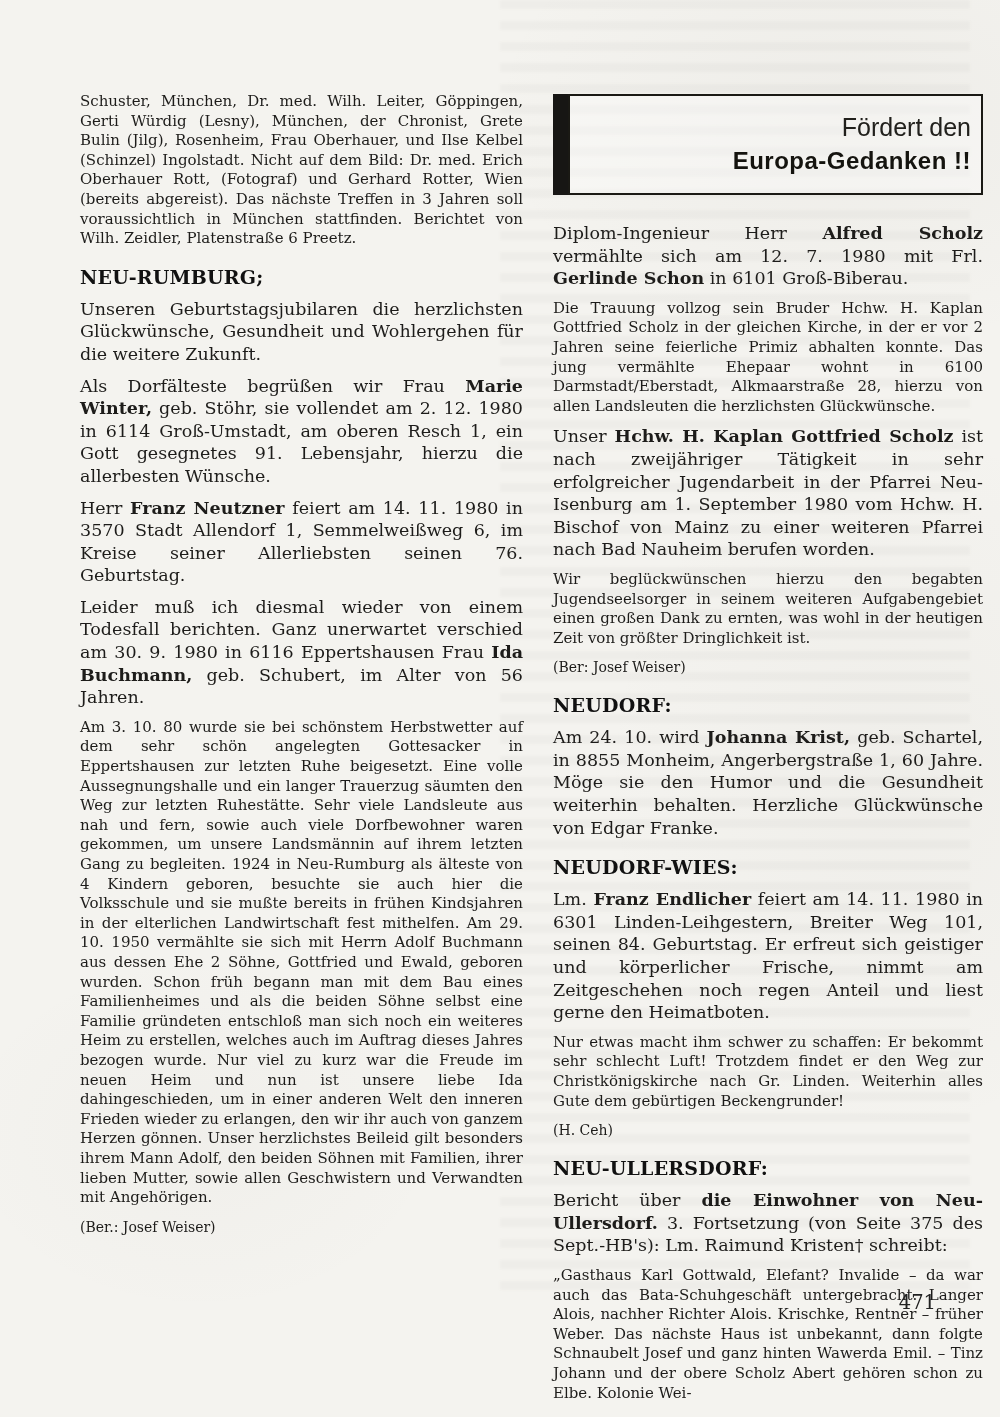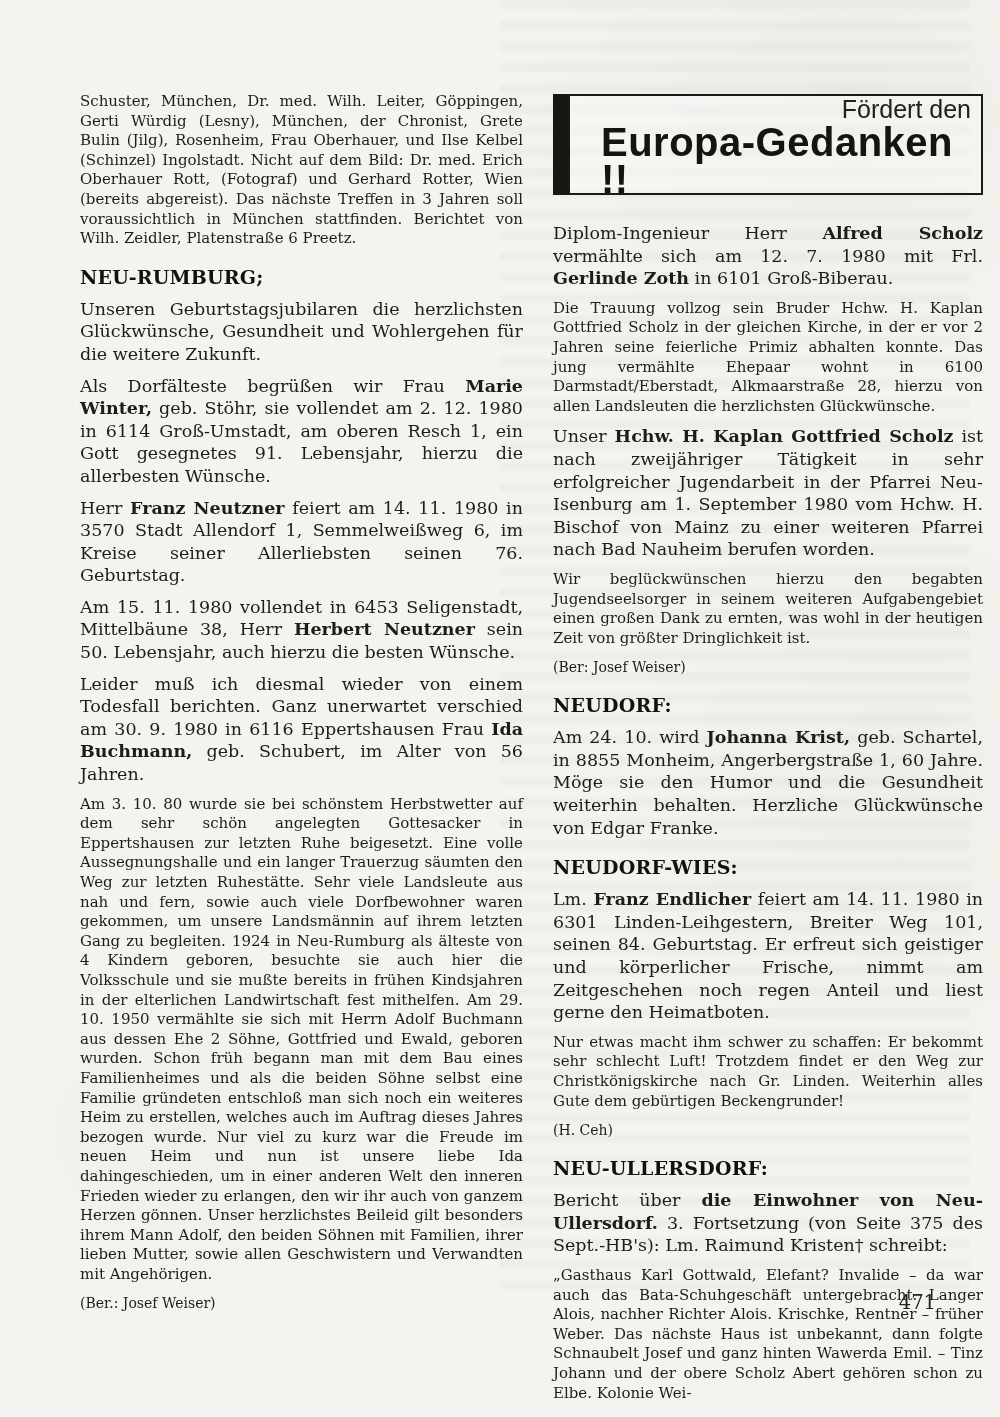--- a/index.html
+++ b/index.html
@@ -50,56 +50,55 @@
   .promo-bar{
     width:15px;background:#171614;flex:0 0 15px;
   }
   .promo-frame{
     flex:1;border:2px solid #1a1914;background:rgba(255,255,255,0.35);
     padding:10px 10px 8px 31px;
     font-family:"Liberation Sans","DejaVu Sans",sans-serif;
     display:flex;flex-direction:column;justify-content:center;align-items:flex-end;
   }
   .promo-line1{font-size:25px;line-height:30px;font-weight:400;color:#21201c;}
-  .promo-line2{font-size:40px;line-height:37px;font-weight:700;color:#15140f;letter-spacing:0.5px;}
+  .promo-line2{font-size:24px;line-height:37px;font-weight:700;color:#15140f;letter-spacing:0.5px;}
   .page-number{
     position:absolute;top:1291px;right:64px;
     font-size:19.5px;color:#222;
   }
 </style>
 </head>
 <body>
 
 <div class="page">
   <div class="ghosting"></div>
 
   <div class="columns">
 
     <div class="col col-left">
         <p class="para para-small"><span>Schuster, München, Dr. med. Wilh. Leiter, Göppingen, Gerti Würdig (Lesny), München, der Chronist, Grete Bulin (Jilg), Rosenheim, Frau Oberhauer, und Ilse Kelbel (Schinzel) Ingolstadt. Nicht auf dem Bild: Dr. med. Erich Oberhauer Rott, (Fotograf) und Gerhard Rotter, Wien (bereits abgereist). Das nächste Treffen in 3 Jahren soll voraussichtlich in München stattfinden. Berichtet von Wilh. Zeidler, Platenstraße 6 Preetz.</span></p>
         <h2 class="section-heading">NEU-RUMBURG;</h2>
         <p class="para para-large"><span>Unseren Geburtstagsjubilaren die herzlichsten Glückwünsche, Gesundheit und Wohlergehen für die weitere Zukunft.</span></p>
         <p class="para para-large"><span>Als Dorfälteste begrüßen wir Frau </span><span class="b">Marie Winter,</span><span> geb. Stöhr, sie vollendet am 2. 12. 1980 in 6114 Groß-Umstadt, am oberen Resch 1, ein Gott gesegnetes 91. Lebensjahr, hierzu die allerbesten Wünsche.</span></p>
         <p class="para para-large"><span>Herr </span><span class="b">Franz Neutzner</span><span> feiert am 14. 11. 1980 in 3570 Stadt Allendorf 1, Semmelweißweg 6, im Kreise seiner Allerliebsten seinen 76. Geburtstag.</span></p>
-        <p class="para para-large"><span>Am 15. 11. 1980 vollendet in 6453 Seligenstadt, Mittelbäune 38, Herr </span><span class="b">Herbert Neutzner</span><span> sein 50. Lebensjahr, auch hierzu die besten Wünsche.</span></p>
         <p class="para para-large"><span>Leider muß ich diesmal wieder von einem Todesfall berichten. Ganz unerwartet verschied am 30. 9. 1980 in 6116 Eppertshausen Frau </span><span class="b">Ida Buchmann,</span><span> geb. Schubert, im Alter von 56 Jahren.</span></p>
         <p class="para para-small"><span>Am 3. 10. 80 wurde sie bei schönstem Herbstwetter auf dem sehr schön angelegten Gottesacker in Eppertshausen zur letzten Ruhe beigesetzt. Eine volle Aussegnungshalle und ein langer Trauerzug säumten den Weg zur letzten Ruhestätte. Sehr viele Landsleute aus nah und fern, sowie auch viele Dorfbewohner waren gekommen, um unsere Landsmännin auf ihrem letzten Gang zu begleiten. 1924 in Neu-Rumburg als älteste von 4 Kindern geboren, besuchte sie auch hier die Volksschule und sie mußte bereits in frühen Kindsjahren in der elterlichen Landwirtschaft fest mithelfen. Am 29. 10. 1950 vermählte sie sich mit Herrn Adolf Buchmann aus dessen Ehe 2 Söhne, Gottfried und Ewald, geboren wurden. Schon früh begann man mit dem Bau eines Familienheimes und als die beiden Söhne selbst eine Familie gründeten entschloß man sich noch ein weiteres Heim zu erstellen, welches auch im Auftrag dieses Jahres bezogen wurde. Nur viel zu kurz war die Freude im neuen Heim und nun ist unsere liebe Ida dahingeschieden, um in einer anderen Welt den inneren Frieden wieder zu erlangen, den wir ihr auch von ganzem Herzen gönnen. Unser herzlichstes Beileid gilt besonders ihrem Mann Adolf, den beiden Söhnen mit Familien, ihrer lieben Mutter, sowie allen Geschwistern und Verwandten mit Angehörigen.</span></p>
         <div class="credit">(Ber.: Josef Weiser)</div>
       </div>
 
     <div class="col col-right">
       <div class="promo">
         <div class="promo-bar"></div>
         <div class="promo-frame">
           <div class="promo-line1">Fördert den</div>
           <div class="promo-line2">Europa-Gedanken !!</div>
         </div>
       </div>
       <div>
-          <p class="para para-large"><span>Diplom-Ingenieur Herr </span><span class="b">Alfred Scholz</span><span> vermählte sich am 12. 7. 1980 mit Frl. </span><span class="b">Gerlinde Zoth</span><span> in 6101 Groß-Biberau.</span></p>
+          <p class="para para-large"><span>Diplom-Ingenieur Herr </span><span class="b">Alfred Scholz</span><span> vermählte sich am 12. 7. 1980 mit Frl. </span><span class="b">Gerlinde Schon</span><span> in 6101 Groß-Biberau.</span></p>
           <p class="para para-small"><span>Die Trauung vollzog sein Bruder Hchw. H. Kaplan Gottfried Scholz in der gleichen Kirche, in der er vor 2 Jahren seine feierliche Primiz abhalten konnte. Das jung vermählte Ehepaar wohnt in 6100 Darmstadt/Eberstadt, Alkmaarstraße 28, hierzu von allen Landsleuten die herzlichsten Glückwünsche.</span></p>
           <p class="para para-large"><span>Unser </span><span class="b">Hchw. H. Kaplan Gottfried Scholz</span><span> ist nach zweijähriger Tätigkeit in sehr erfolgreicher Jugendarbeit in der Pfarrei Neu-Isenburg am 1. September 1980 vom Hchw. H. Bischof von Mainz zu einer weiteren Pfarrei nach Bad Nauheim berufen worden.</span></p>
           <p class="para para-small"><span>Wir beglückwünschen hierzu den begabten Jugendseelsorger in seinem weiteren Aufgabengebiet einen großen Dank zu ernten, was wohl in der heutigen Zeit von größter Dringlichkeit ist.</span></p>
           <div class="credit">(Ber: Josef Weiser)</div>
           <h2 class="section-heading">NEUDORF:</h2>
           <p class="para para-large"><span>Am 24. 10. wird </span><span class="b">Johanna Krist,</span><span> geb. Schartel, in 8855 Monheim, Angerbergstraße 1, 60 Jahre. Möge sie den Humor und die Gesundheit weiterhin behalten. Herzliche Glückwünsche von Edgar Franke.</span></p>
           <h2 class="section-heading">NEUDORF-WIES:</h2>
           <p class="para para-large"><span>Lm. </span><span class="b">Franz Endlicher</span><span> feiert am 14. 11. 1980 in 6301 Linden-Leihgestern, Breiter Weg 101, seinen 84. Geburtstag. Er erfreut sich geistiger und körperlicher Frische, nimmt am Zeitgeschehen noch regen Anteil und liest gerne den Heimatboten.</span></p>
           <p class="para para-small"><span>Nur etwas macht ihm schwer zu schaffen: Er bekommt sehr schlecht Luft! Trotzdem findet er den Weg zur Christkönigskirche nach Gr. Linden. Weiterhin alles Gute dem gebürtigen Beckengrunder!</span></p>
           <div class="credit">(H. Ceh)</div>

